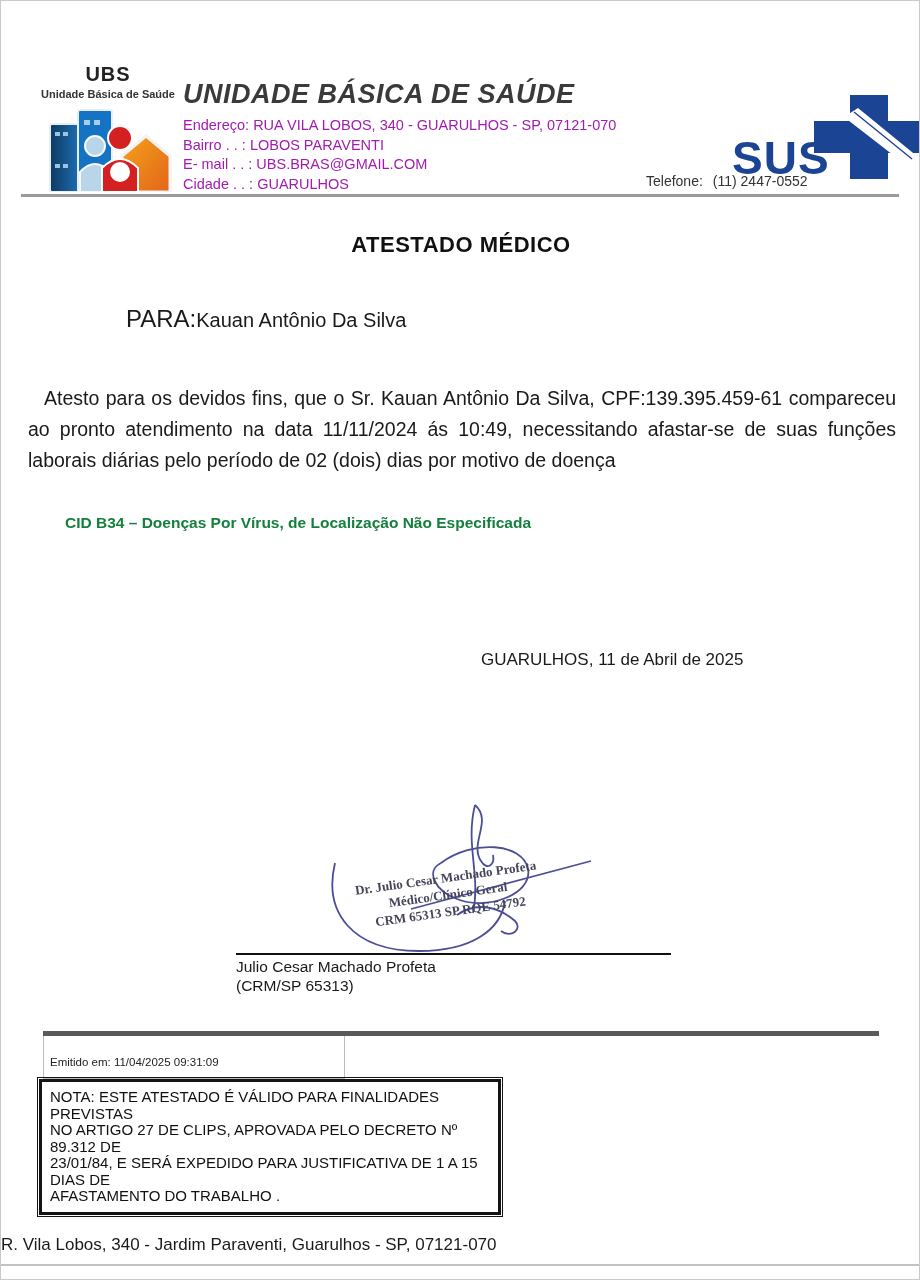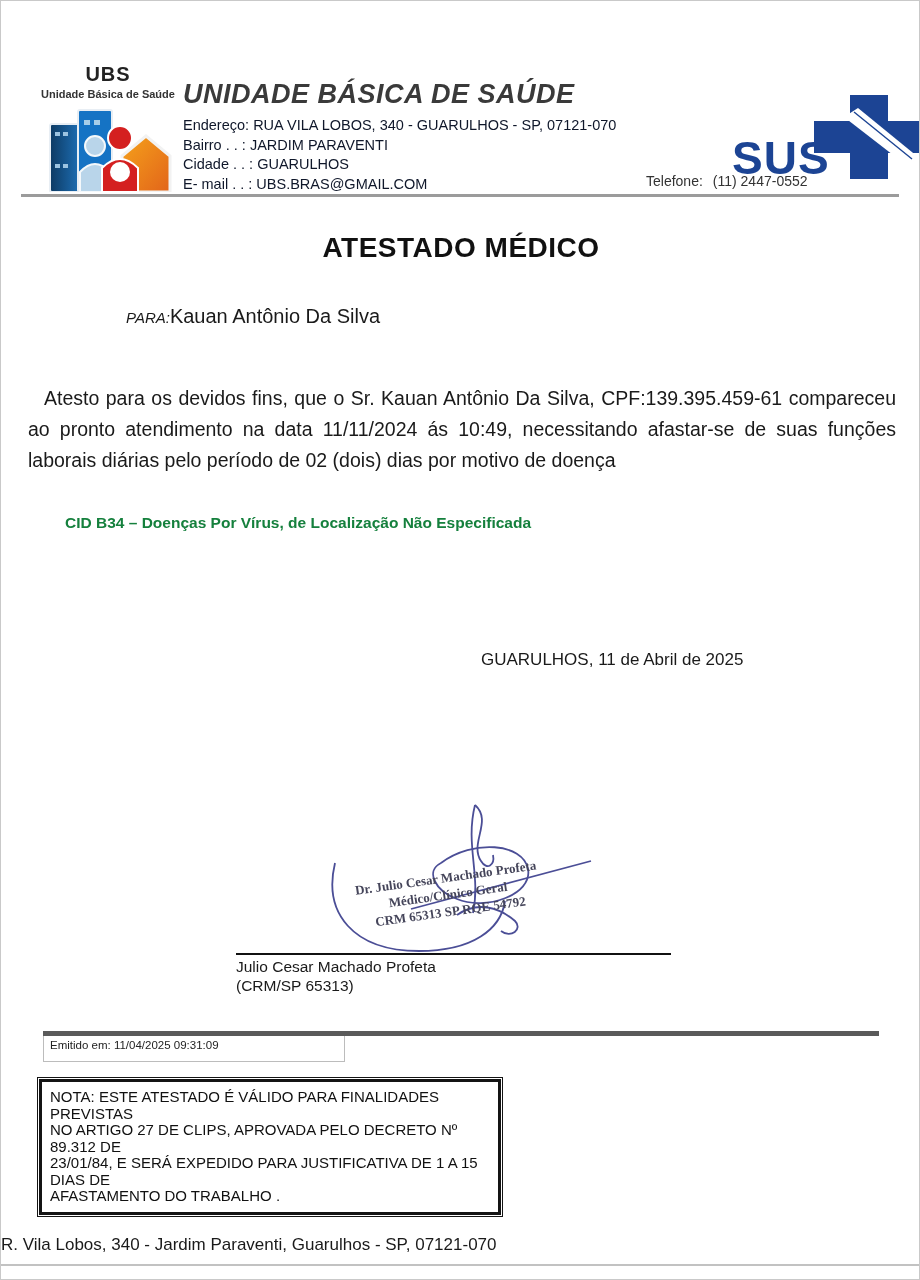--- a/index.html
+++ b/index.html
@@ -16,37 +16,37 @@
   
   .ubs-logo{position:absolute;left:38px;top:60px;width:138px;text-align:center;}
   .ubs-acronym{font-size:20px;font-weight:bold;color:#222;letter-spacing:1px;line-height:26px;}
   .ubs-subtitle{font-size:11px;font-weight:bold;color:#333;margin-top:1px;}
   .ubs-art{margin-top:4px;}
   .hdr-title{
     position:absolute;left:182px;top:78px;
     font-size:27px;font-weight:bold;font-style:italic;color:#3a3a3a;
     letter-spacing:.5px;
   }
-  .hdr-address{position:absolute;left:182px;top:115px;font-size:14.5px;color:#0f172a;line-height:19.5px;}
+  .hdr-address{position:absolute;left:182px;top:115px;font-size:14.5px;color:#a21caf;line-height:19.5px;}
   .hdr-phone{position:absolute;left:645px;top:172px;font-size:14px;color:#333;}
   .hdr-phone .num{margin-left:10px;text-align:center;}
   .sus-logo{position:absolute;left:731px;top:94px;width:182px;height:84px;}
   .sus-word{
     position:absolute;left:0;top:36px;
     font-size:46px;font-weight:bold;color:#1c4494;letter-spacing:1px;
     font-family:"Liberation Sans",sans-serif;
   }
   .hdr-rule{position:absolute;left:20px;top:193px;width:878px;height:3px;background:#9b9b9b;}
   
   .doc-title{
     position:absolute;left:0;top:231px;width:920px;text-align:center;
-    font-size:28px;font-weight:bold;color:#111;letter-spacing:.5px;
+    font-size:22px;font-weight:bold;color:#111;letter-spacing:.5px;
   }
   .para-line{position:absolute;left:125px;top:304px;font-size:20px;color:#1a1a1a;}
-  .para-label{font-size:15px;font-style:italic;}
+  .para-label{font-size:24px;}
   .para-name{margin-left:0;font-size:20px;}
   .body-par{
     position:absolute;left:27px;top:382px;width:868px;
     font-size:19.5px;line-height:31px;color:#1a1a1a;
     text-align:justify;text-indent:16px;
   }
   .cid-line{position:absolute;left:64px;top:513px;font-size:15.5px;font-weight:bold;color:#15803d;}
   .city-date{position:absolute;left:480px;top:649px;font-size:17px;color:#1a1a1a;}
   
   .sig-scribble{position:absolute;left:322px;top:800px;width:280px;height:158px;}
@@ -57,21 +57,21 @@
     font-family:"Liberation Serif", serif;
     font-weight:bold;font-size:13px;line-height:17px;color:#45455a;
   }
   .sig-rule{position:absolute;left:235px;top:952px;width:435px;height:2px;background:#111;}
   .sig-name-block{position:absolute;left:235px;top:956px;width:435px;text-align:left;font-size:15.5px;line-height:19px;color:#1a1a1a;}
   
   .emit-bar{position:absolute;left:42px;top:1030px;width:836px;height:5px;background:#5a5a5a;}
   .emit-box{
     position:absolute;left:42px;top:1035px;width:288px;height:22px;
     border:1px solid #bcbcbc;border-top:none;background:#fff;
-    font-size:11.5px;color:#222;padding:3px 6px 0 6px;
+    font-size:11.5px;color:#222;padding:20px 6px 0 6px;
   }
   
   .nota-box{
     position:absolute;left:38px;top:1078px;width:440px;
     border:3px solid #141414;outline:1px solid #141414;outline-offset:1px;
     padding:7px 8px;background:#fff;
     font-size:15px;line-height:16.5px;color:#111;
   }
   
   .footer-address{position:absolute;left:0;top:1234px;width:920px;text-align:left;font-size:17px;color:#1a1a1a;}
@@ -118,23 +118,23 @@
         <circle cx="80" cy="68" r="10" fill="#ffffff"></circle>
         <circle cx="80" cy="68" r="6" fill="#d42020" opacity="0"></circle>
       </svg>
     </div>
   </div>
 
   <div class="hdr-title">UNIDADE BÁSICA DE SAÚDE</div>
 
   <div class="hdr-address">
     <div>Endereço: RUA VILA LOBOS, 340 - GUARULHOS - SP, 07121-070</div>
-    <div>Bairro . .  : JARDIM PARAVENTI</div>
+    <div>Bairro . .  : LOBOS PARAVENTI</div>
+    <div>E- mail . . : UBS.BRAS@GMAIL.COM</div>
     <div>Cidade . . : GUARULHOS</div>
-    <div>E- mail . . : UBS.BRAS@GMAIL.COM</div>
   </div>
 
   <div class="hdr-phone">
     <span>Telefone:</span><span class="num">(11) 2447-0552</span>
   </div>
 
   <div class="sus-logo">
     <span class="sus-word">SUS</span>
     <svg width="110" height="84" viewBox="0 0 110 84" style="position:absolute;left:82px;top:0;">
       <path d="M36 0 H74 V26 H110 V58 H74 V84 H36 V58 H0 V26 H36 Z" fill="#1c4494"></path>

